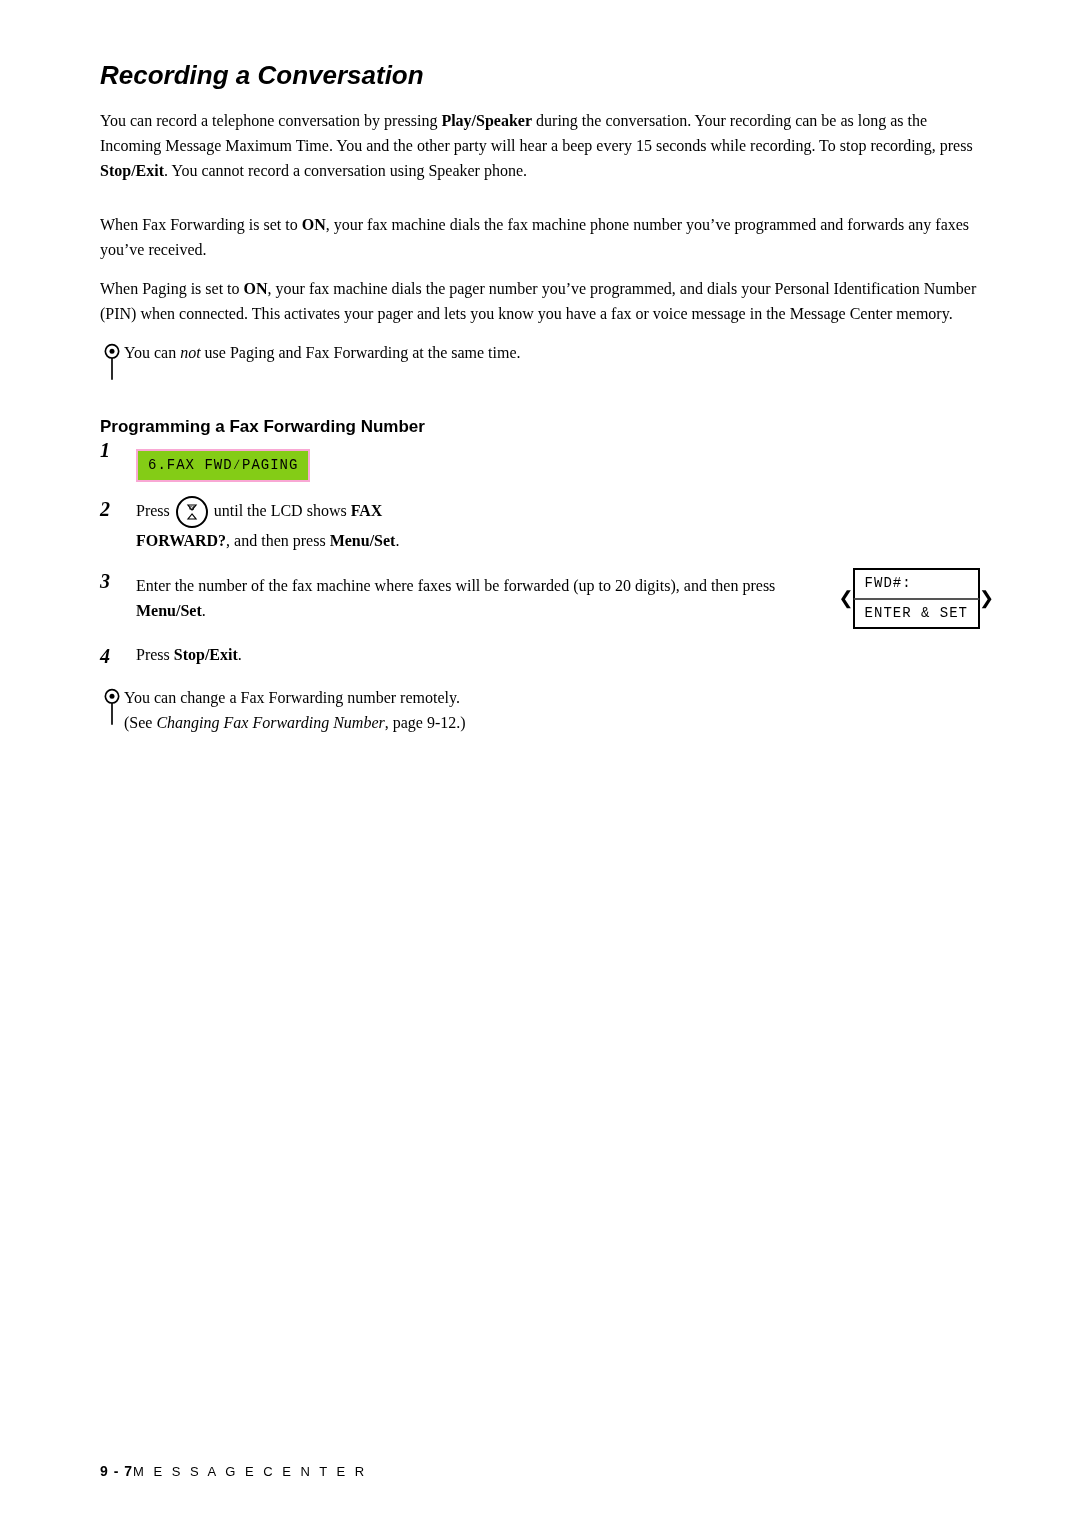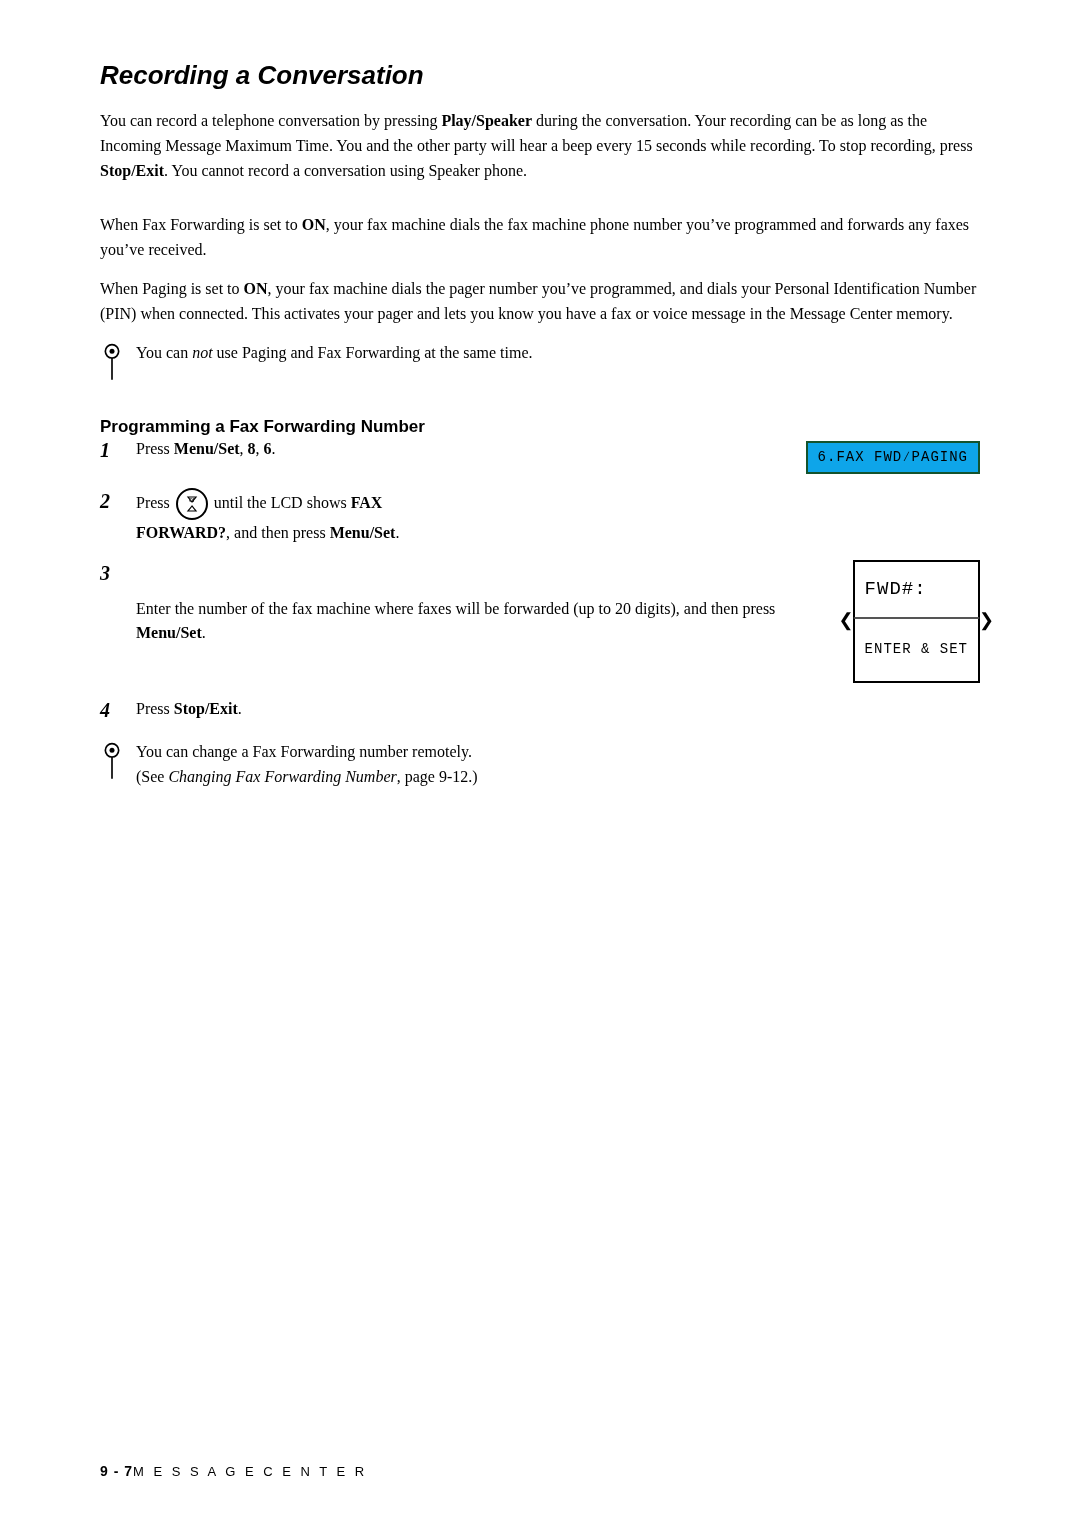--- a/index.html
+++ b/index.html
@@ -45,21 +45,21 @@
       margin-bottom: 14px;
     }
 
     .section {
       margin-bottom: 30px;
     }
 
     .note-block {
       display: flex;
       align-items: flex-start;
-      gap: 12px;
+      gap: 0;
       margin-bottom: 20px;
     }
 
     .note-icon {
       flex-shrink: 0;
       margin-top: 2px;
     }
 
     .note-icon svg {
       width: 24px;
@@ -105,28 +105,28 @@
       gap: 20px;
       width: 100%;
     }
 
     .step-text {
       flex: 1;
     }
 
     .lcd-box {
       flex-shrink: 0;
-      border: 2px solid #14532d;
+      border: 2px solid #f9a8d4;
       padding: 4px 10px;
       font-family: 'Courier New', Courier, monospace;
       font-size: 14px;
       letter-spacing: 1px;
       white-space: nowrap;
-      background: #0ea5e9;
-      margin-top: 4px;
+      background: #84cc16;
+      margin-top: 12px;
     }
 
     .arrow-circle {
       display: inline-block;
       width: 34px;
       height: 34px;
       border: 2px solid #000;
       border-radius: 50%;
       position: relative;
       margin: 0 4px;
@@ -214,23 +214,20 @@
 
   <div class="section">
     <h3>Programming a Fax Forwarding Number</h3>
 
     <ol class="steps">
 
       <li class="step-item">
         <div class="step-number">1</div>
         <div class="step-content">
           <div class="step-row">
-            <div class="step-text">
-              Press <b>Menu/Set</b>, <b>8</b>, <b>6</b>.
-            </div>
             <div class="lcd-box">6.FAX FWD∕PAGING</div>
           </div>
         </div>
       </li>
 
       <li class="step-item">
         <div class="step-number">2</div>
         <div class="step-content">
           <div style="line-height:1.6;">
             <span>Press </span>
@@ -256,22 +253,22 @@
           <div class="step-row" style="align-items:center;">
             <div class="step-text">
               Enter the number of the fax machine where
               faxes will be forwarded (up to 20 digits), and
               then press <b>Menu/Set</b>.
             </div>
             <div style="flex-shrink:0; position:relative; margin-left:20px;">
               
               <span style="position:absolute; left:-14px; top:50%; transform:translateY(-50%); font-size:18px;">❮</span>
               <div class="callout-wrapper">
-                <div style="border:2px solid #000; border-bottom:1px solid #555; padding:13px 10px; font-family:'Courier New',monospace; font-size:19px; letter-spacing:1px;">FWD#:</div>
-                <div style="border:2px solid #000; border-top:1px solid #555; padding:20px 10px; font-family:'Courier New',monospace; font-size:14px; letter-spacing:1px;">ENTER &amp; SET</div>
+                <div style="border:2px solid #000; border-bottom:1px solid #555; padding:3px 10px; font-family:'Courier New',monospace; font-size:14px; letter-spacing:1px;">FWD#:</div>
+                <div style="border:2px solid #000; border-top:1px solid #555; padding:3px 10px; font-family:'Courier New',monospace; font-size:14px; letter-spacing:1px;">ENTER &amp; SET</div>
               </div>
               
               <span style="position:absolute; right:-14px; top:50%; transform:translateY(-50%); font-size:18px;">❯</span>
             </div>
           </div>
         </div>
       </li>
 
       <li class="step-item">
         <div class="step-number">4</div>

